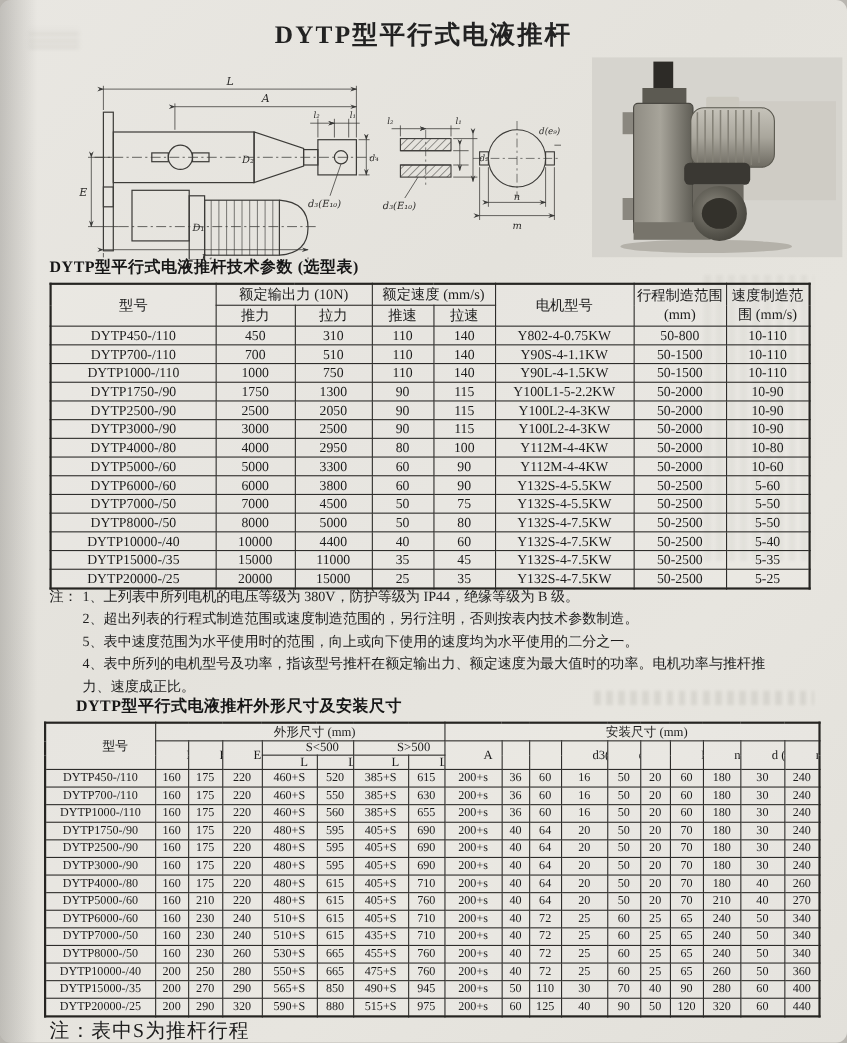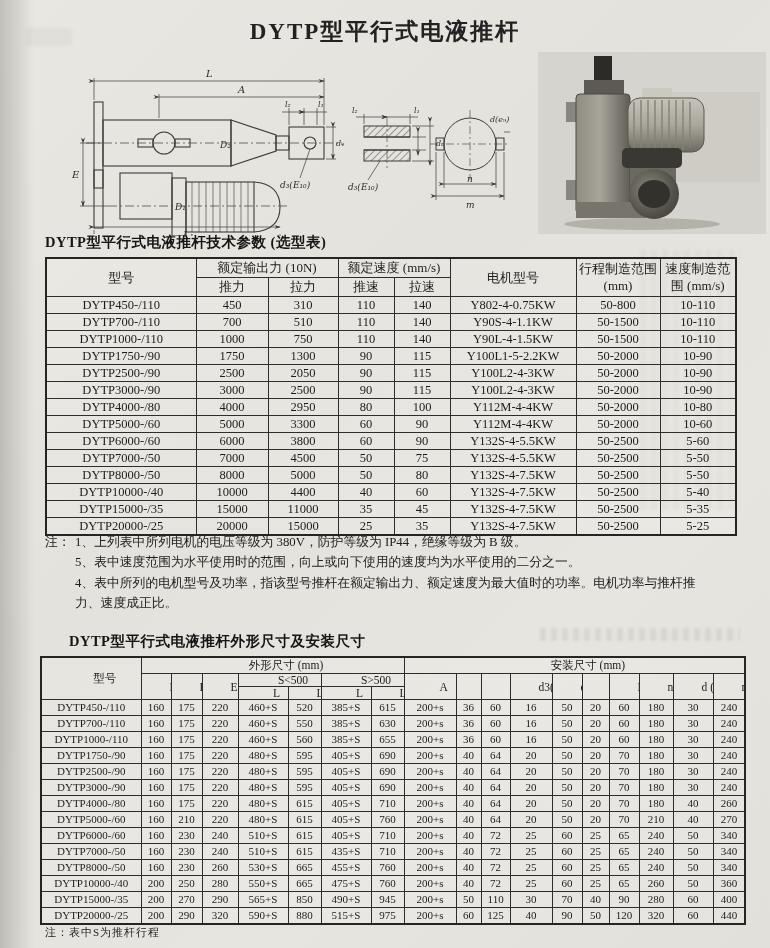--- a/index.html
+++ b/index.html
@@ -7,20 +7,21 @@
     font-family:"Liberation Serif","DejaVu Serif",serif;
     background:#b9b6b0;
   }
   .page{
     position:relative;
     width:770px;height:948px;
     margin:0 auto;
     background:linear-gradient(135deg,#e9e7e2 0%,#e4e2dc 40%,#e7e5df 70%,#e2e0da 100%);
     overflow:hidden;
     color:#1b1b1b;
+    border-radius:10px;
   }
   .edge-shade{position:absolute;left:0;top:0;width:34px;height:100%;
     background:linear-gradient(90deg,rgba(90,88,84,.28),rgba(90,88,84,0));}
   .smudge{position:absolute;filter:blur(2px);opacity:.18;background:
     repeating-linear-gradient(0deg,#6a685f 0 2px,transparent 2px 6px);}
   .bleed{position:absolute;filter:blur(1.5px);opacity:.10;background:
     repeating-linear-gradient(90deg,#5a584f 0 6px,transparent 6px 11px);}
   .title{
     position:absolute;left:0;top:16px;width:100%;
     text-align:center;font-size:23px;font-weight:bold;letter-spacing:2px;color:#222;
@@ -44,21 +45,21 @@
   .tbl2 th{font-size:11.5px;padding-left:28px;}
   .tbl2 td{font-size:11px;height:15px;line-height:15px;}
   .notes{
     position:absolute;left:45px;top:532px;width:675px;
     font-size:12.8px;line-height:1.6;color:#1d1d1d;
   }
   .notes .note-row{display:flex;}
   .notes .note-label{flex:0 0 30px;}
   .notes .note-items{flex:1;}
   .footer-note{
-    position:absolute;left:45px;top:925px;font-size:11px;color:#1d1d1d;letter-spacing:1px;
+    position:absolute;left:45px;top:925px;font-size:18px;color:#1d1d1d;letter-spacing:1px;
   }
   svg text{font-family:"DejaVu Serif","Liberation Serif",serif;}
   .drawing-wrap{position:absolute;left:42px;top:58px;}
   .photo-wrap{position:absolute;left:538px;top:52px;}
 </style>
 </head>
 <body>
 
 <div class="page">
 
@@ -430,20 +431,21 @@
           <td>5-25</td>
         </tr>
       </tbody>
   </table>
 
   <div class="notes">
     <div class="note-row">
       <div class="note-label">注：</div>
       <div class="note-items">
           <div>1、上列表中所列电机的电压等级为 380V，防护等级为 IP44，绝缘等级为 B 级。</div>
+          <div>2、超出列表的行程式制造范围或速度制造范围的，另行注明，否则按表内技术参数制造。</div>
           <div>5、表中速度范围为水平使用时的范围，向上或向下使用的速度均为水平使用的二分之一。</div>
           <div>4、表中所列的电机型号及功率，指该型号推杆在额定输出力、额定速度为最大值时的功率。电机功率与推杆推力、速度成正比。</div>
         </div>
     </div>
   </div>
 
   <div class="caption" style="top:632px;margin-left:24px;">DYTP型平行式电液推杆外形尺寸及安装尺寸</div>
 
   <table class="tbl tbl2">
     <colgroup>

